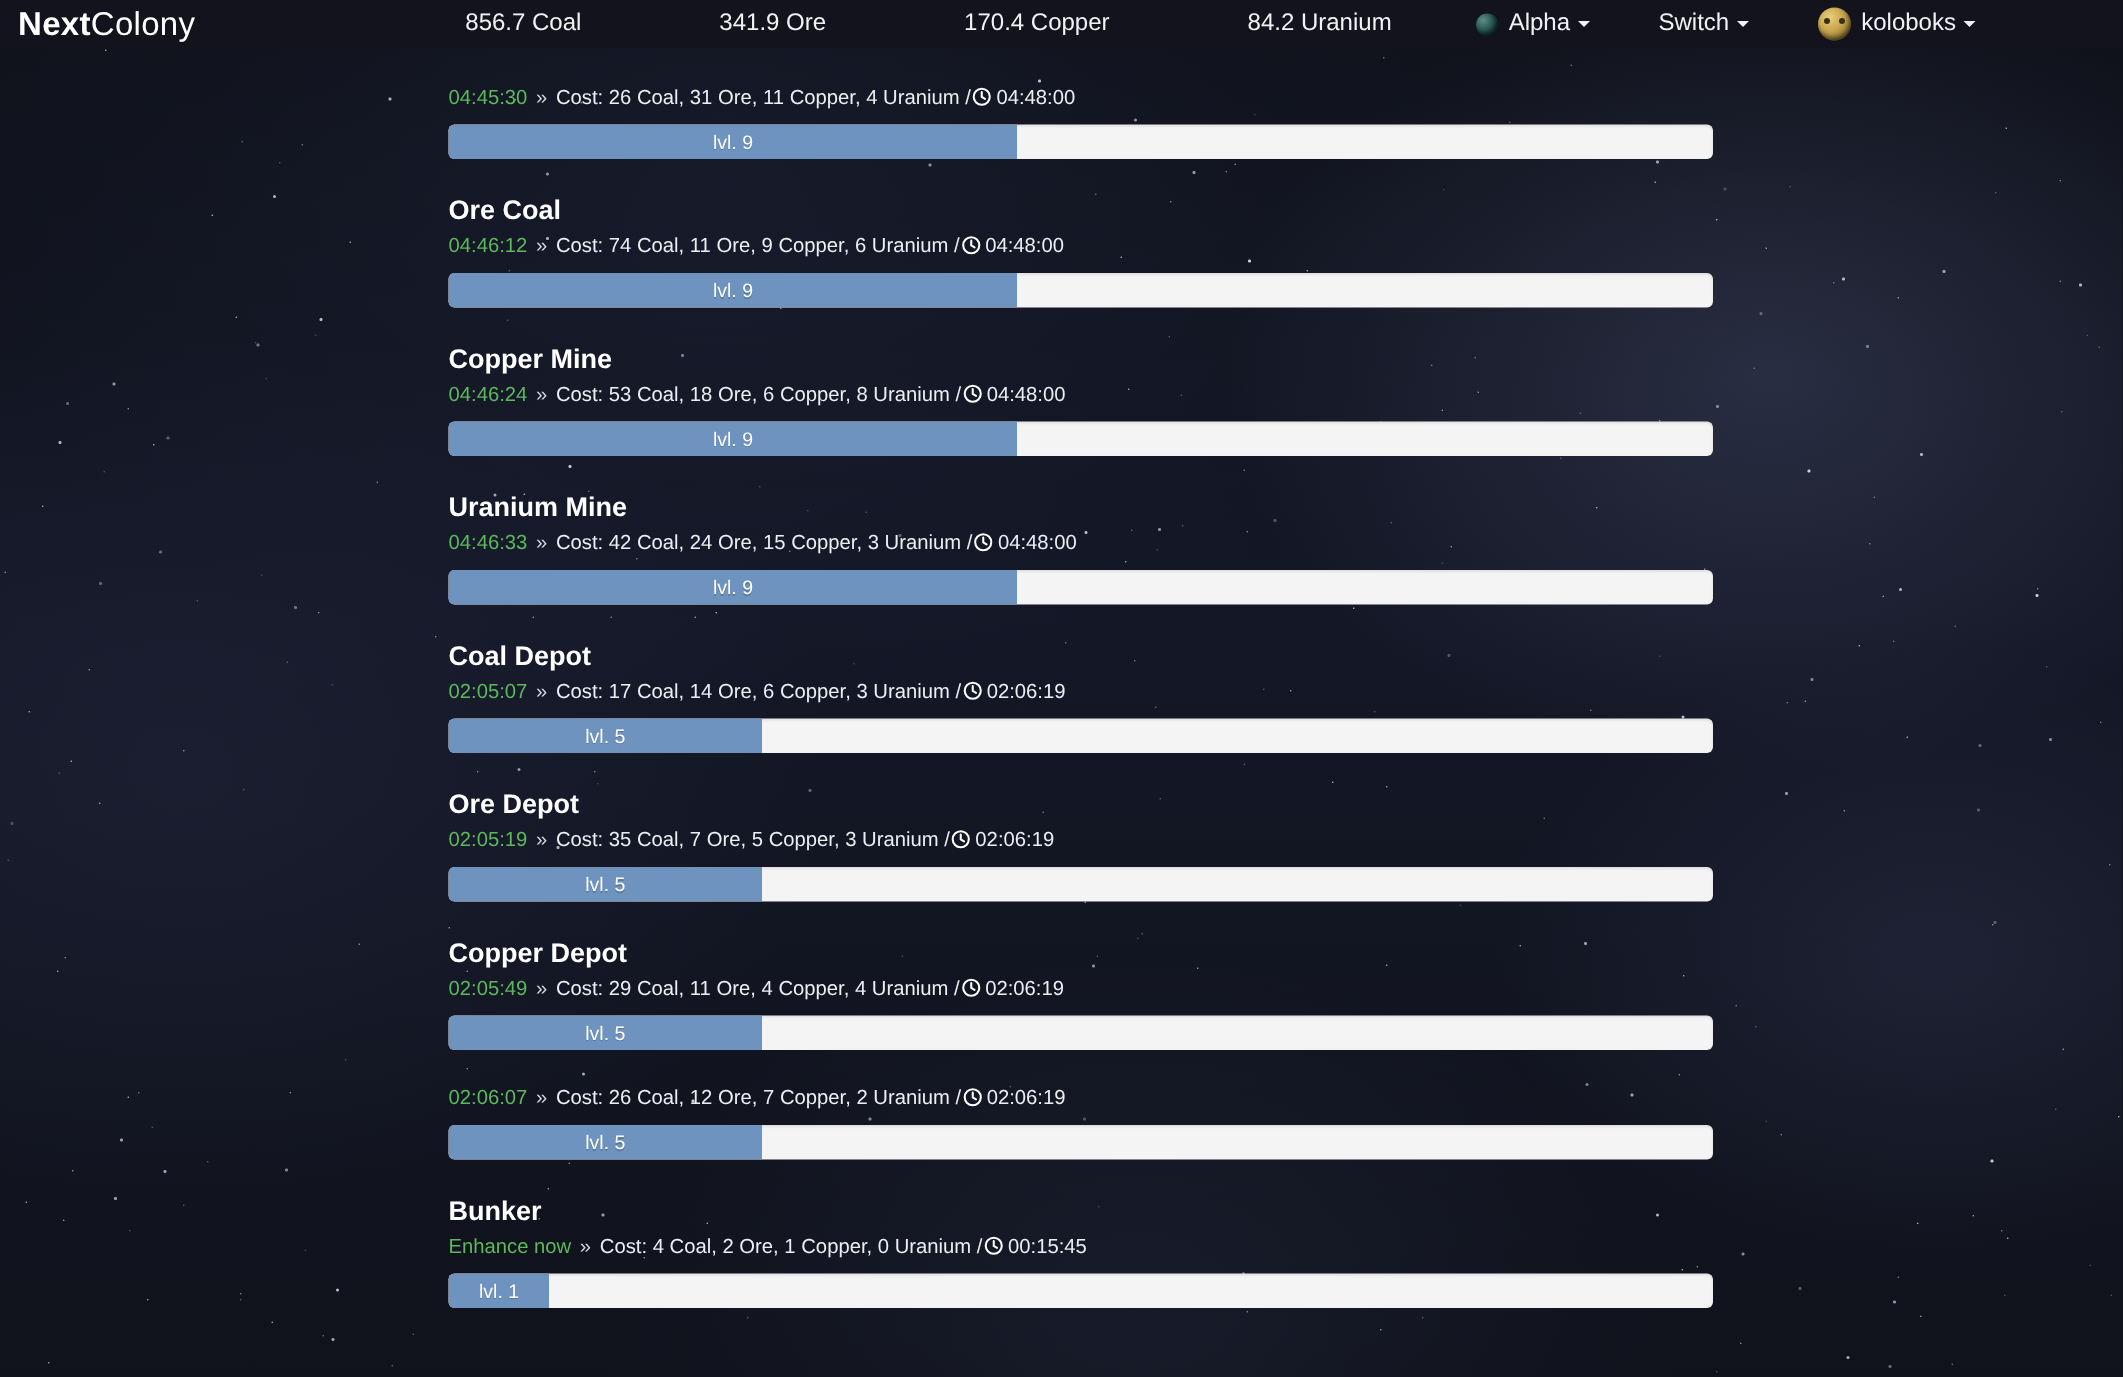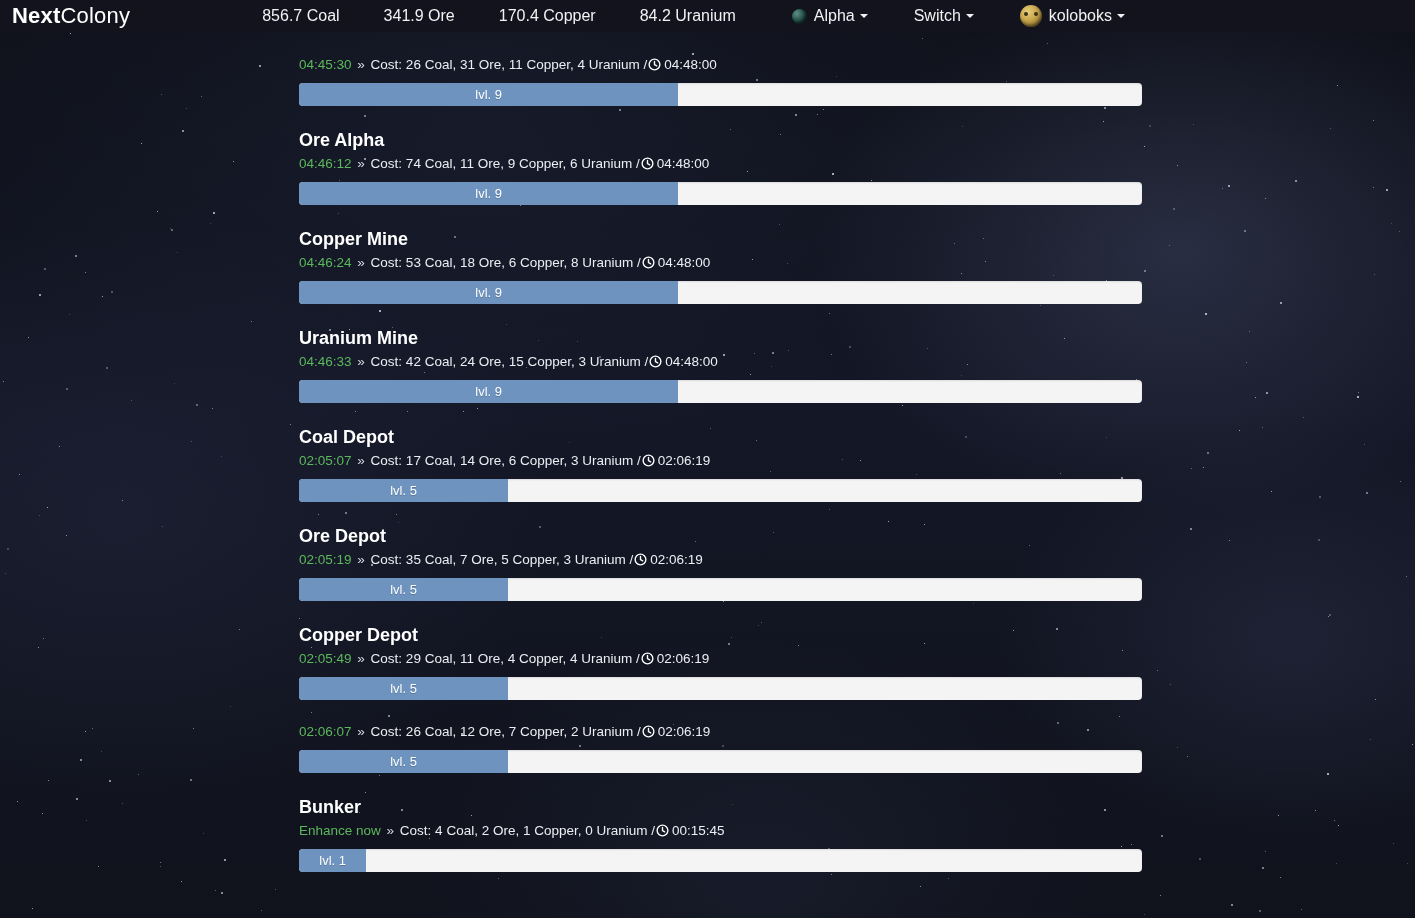--- a/index.html
+++ b/index.html
@@ -54,20 +54,21 @@
     display: inline-block;
   }
   .brand b { font-weight: 700; }
   .brand span.light { font-weight: 400; }
 
   .nav-res {
     color: #f2f2f4;
     font-size: 16px;
     margin-right: 44px;
     line-height: 1;
+    margin-left: 48px;
   }
   .nav-res:last-of-type { margin-right: 0; }
 
   .nav-item {
     color: #f2f2f4;
     font-size: 16px;
     line-height: 1;
     display: inline-flex;
     align-items: center;
     text-decoration: none;
@@ -546,21 +547,21 @@
               <circle cx="8" cy="8" r="6.6" fill="none" stroke="#ffffff" stroke-width="1.7"></circle>
               <path d="M8 4.2 V8.2 L10.7 9.7" fill="none" stroke="#ffffff" stroke-width="1.7" stroke-linecap="round"></path>
             </svg></span><span>04:48:00</span></div>
         <div class="progress">
           <div class="progress-bar" style="width:45%">
             <span class="progress-label">lvl. 9</span>
           </div>
         </div>
       </div>
       <div class="build">
-        <h3 class="build-title">Ore Alpha</h3>
+        <h3 class="build-title">Ore Coal</h3>
         <div class="build-meta"><span class="timer">04:46:12</span> <span class="chevrons">»</span> <span>Cost: 74 Coal, 11 Ore, 9 Copper, 6 Uranium /</span><span class="clock-icon"><svg width="13" height="13" viewBox="0 0 16 16" aria-hidden="true">
               <circle cx="8" cy="8" r="6.6" fill="none" stroke="#ffffff" stroke-width="1.7"></circle>
               <path d="M8 4.2 V8.2 L10.7 9.7" fill="none" stroke="#ffffff" stroke-width="1.7" stroke-linecap="round"></path>
             </svg></span><span>04:48:00</span></div>
         <div class="progress">
           <div class="progress-bar" style="width:45%">
             <span class="progress-label">lvl. 9</span>
           </div>
         </div>
       </div>

